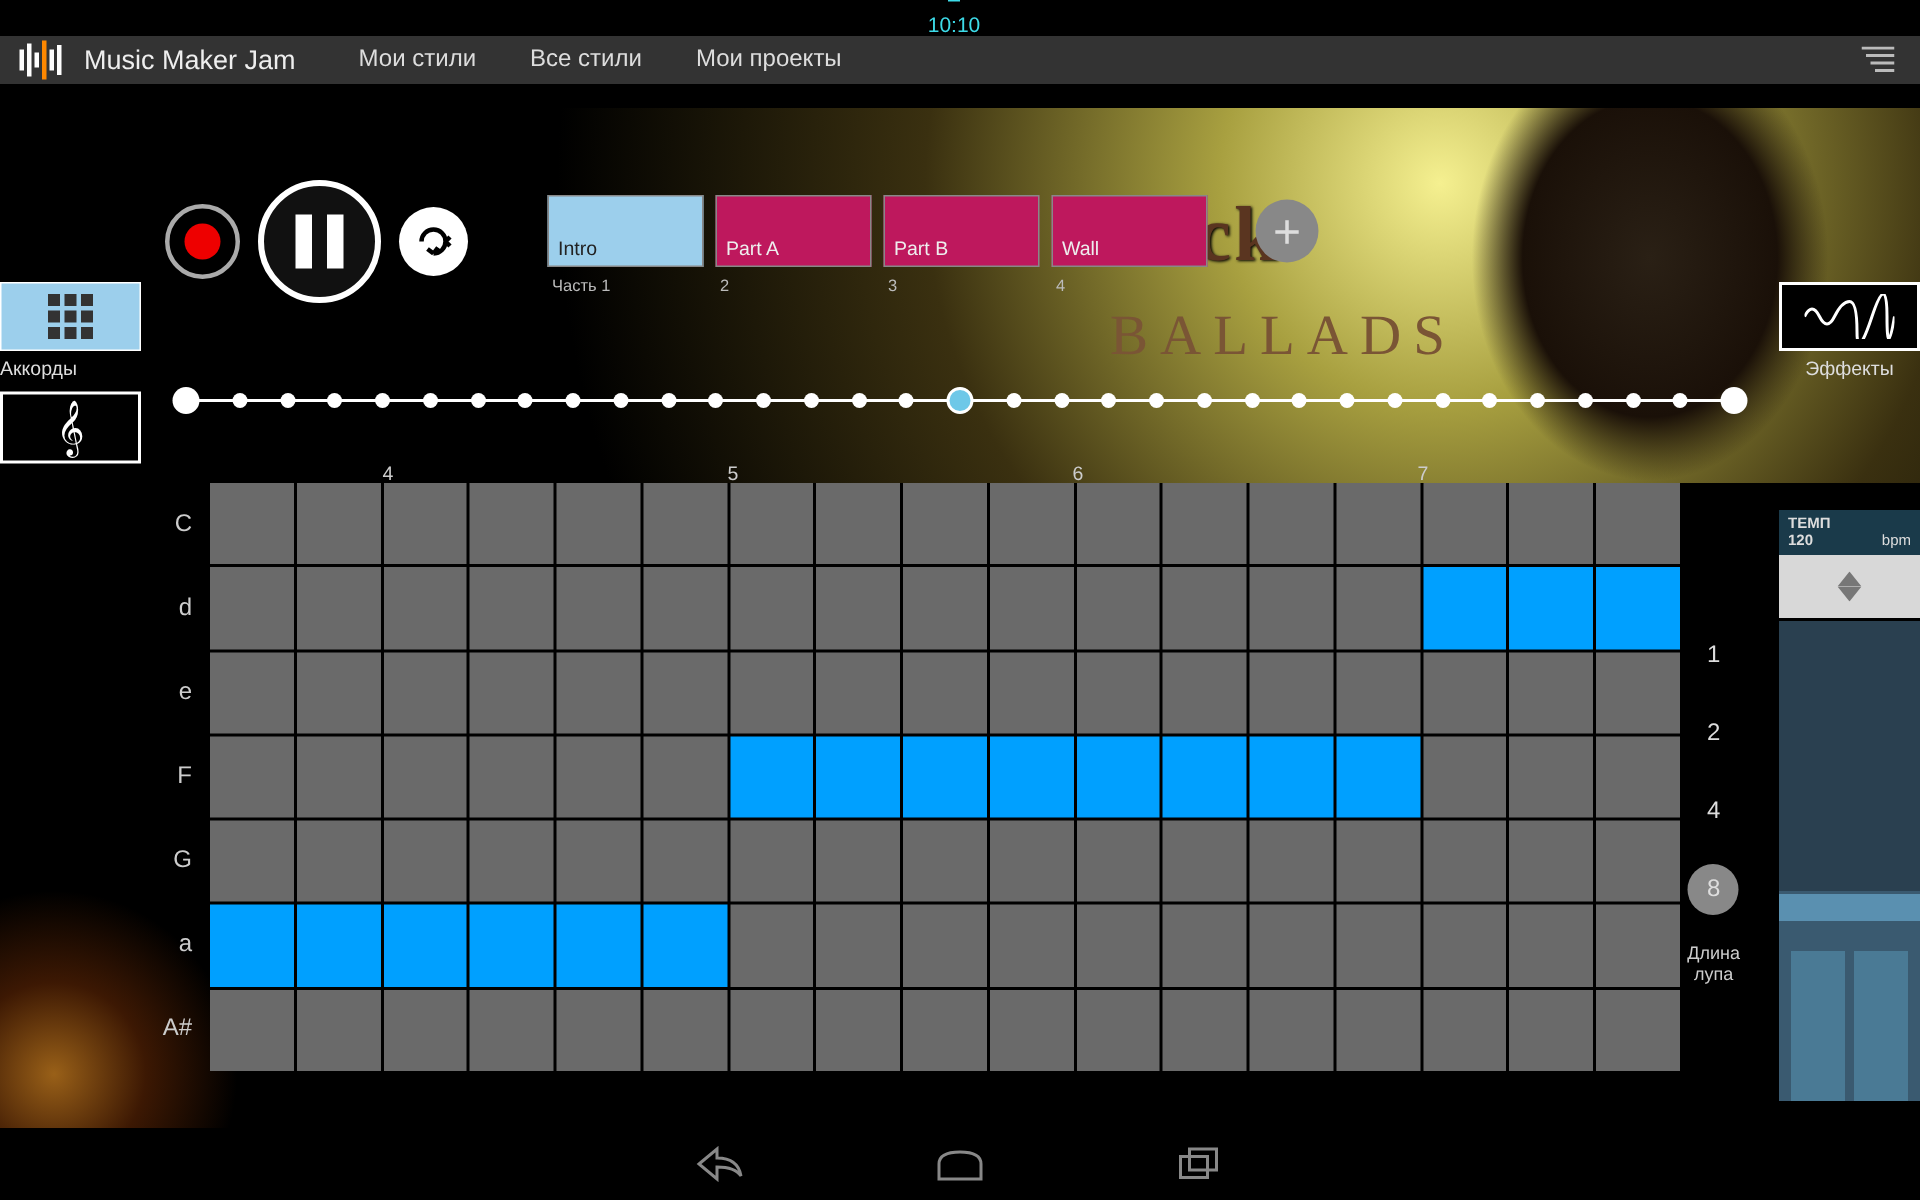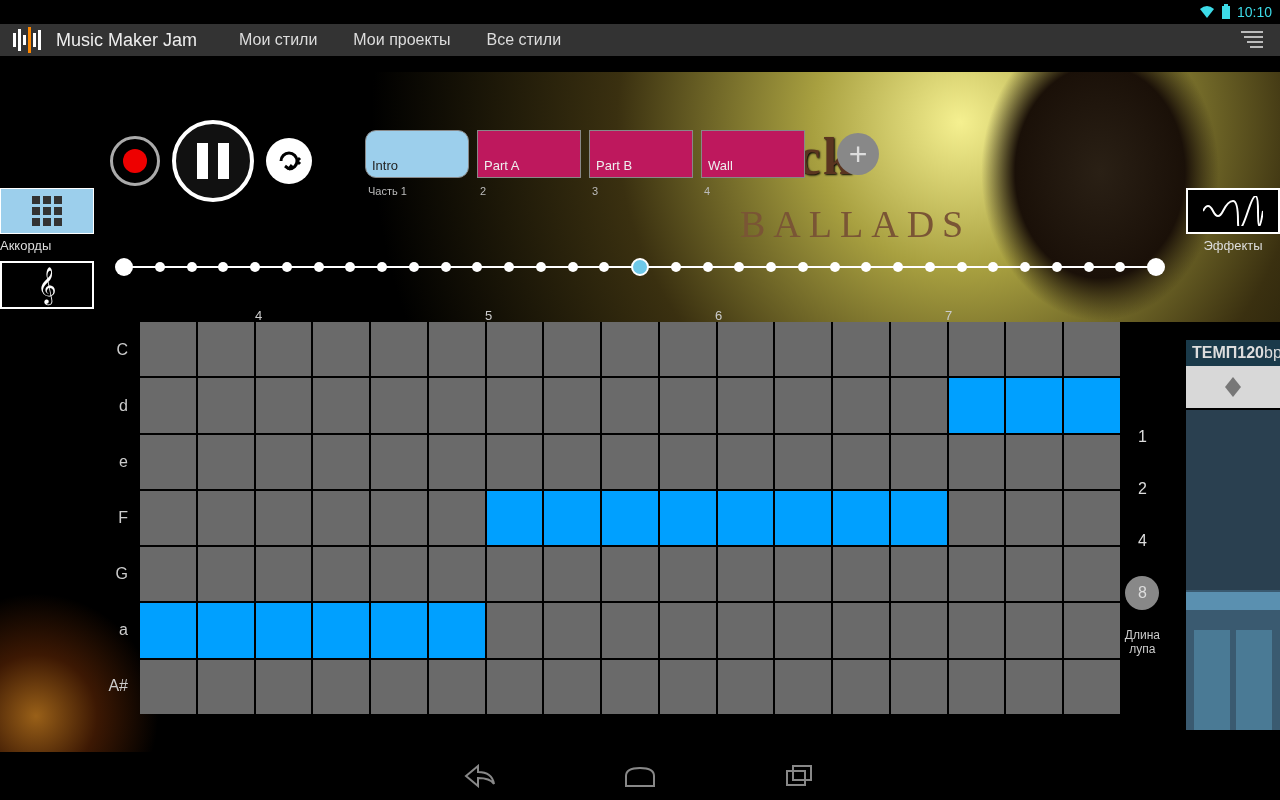--- a/index.html
+++ b/index.html
@@ -16,20 +16,21 @@
 .status-bar {
   height: 24px;
   background: #000;
   display: flex;
   justify-content: flex-end;
   align-items: center;
   padding-right: 8px;
   gap: 6px;
   font-size: 14px;
   color: #3DDBE8;
+  flex-direction: column;
 }
 .status-bar .wifi-icon, .status-bar .battery-icon {
   display: inline-flex;
   align-items: center;
 }
 
 .app-bar {
   height: 32px;
   background: #333;
   display: flex;
@@ -192,21 +193,20 @@
   cursor: pointer;
   display: flex;
   align-items: flex-end;
   padding: 4px 6px;
   font-size: 13px;
   color: #eee;
 }
 .part-box.active {
   background: #9CCFEC;
   color: #222;
-  border-radius: 11px;
 }
 .part-sublabel {
   position: absolute;
   top: 54px;
   left: 2px;
   font-size: 11px;
   color: #bbb;
 }
 .add-part-btn {
   width: 42px;
@@ -423,24 +423,24 @@
 .tempo-panel {
   position: absolute;
   right: 0;
   top: 340px;
   width: 94px;
   z-index: 6;
 }
 .tempo-header {
   background: #1a3a4a;
   padding: 4px 6px;
-  font-size: 16px;
+  font-size: 10px;
   color: #ddd;
   display: flex;
-  flex-direction: row;
+  flex-direction: column;
 }
 .tempo-row {
   display: flex;
   justify-content: space-between;
 }
 .tempo-stepper {
   height: 42px;
   background: #d8d8d8;
   display: flex;
   flex-direction: column;
@@ -544,22 +544,22 @@
       <rect x="7" y="6" width="3" height="22" fill="#fff"></rect>
       <rect x="12" y="12" width="3" height="10" fill="#fff"></rect>
       <rect x="17" y="4" width="3" height="26" fill="#FF8800"></rect>
       <rect x="22" y="10" width="3" height="14" fill="#fff"></rect>
       <rect x="27" y="7" width="3" height="20" fill="#fff"></rect>
     </svg>
   </div>
   <span class="app-title">Music Maker Jam</span>
   <div id="tabs-container" style="display:flex;">
       <div class="tab">Мои стили</div>
+      <div class="tab">Все стили</div>
       <div class="tab">Мои проекты</div>
-      <div class="tab">Все стили</div>
     </div>
   <div class="menu-icon">
     <svg width="22" height="18" viewBox="0 0 22 18">
       <rect x="0" y="0" width="22" height="2" fill="#bbb"></rect>
       <rect x="3" y="5" width="19" height="2" fill="#bbb"></rect>
       <rect x="6" y="10" width="16" height="2" fill="#bbb"></rect>
       <rect x="9" y="15" width="13" height="2" fill="#bbb"></rect>
     </svg>
   </div>
 </div>

